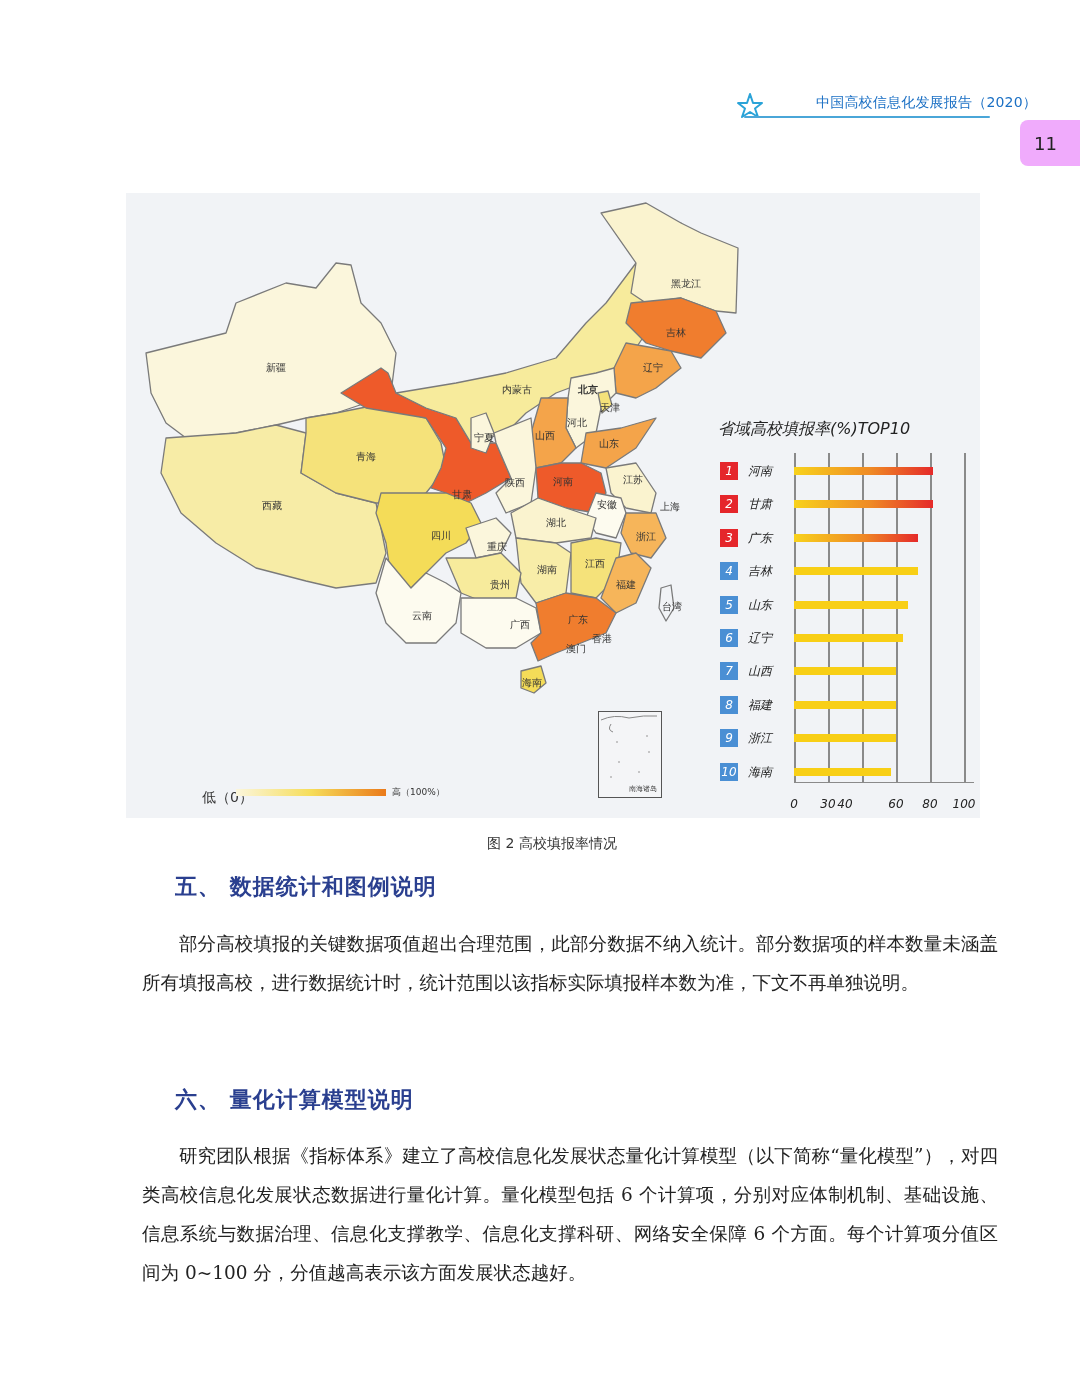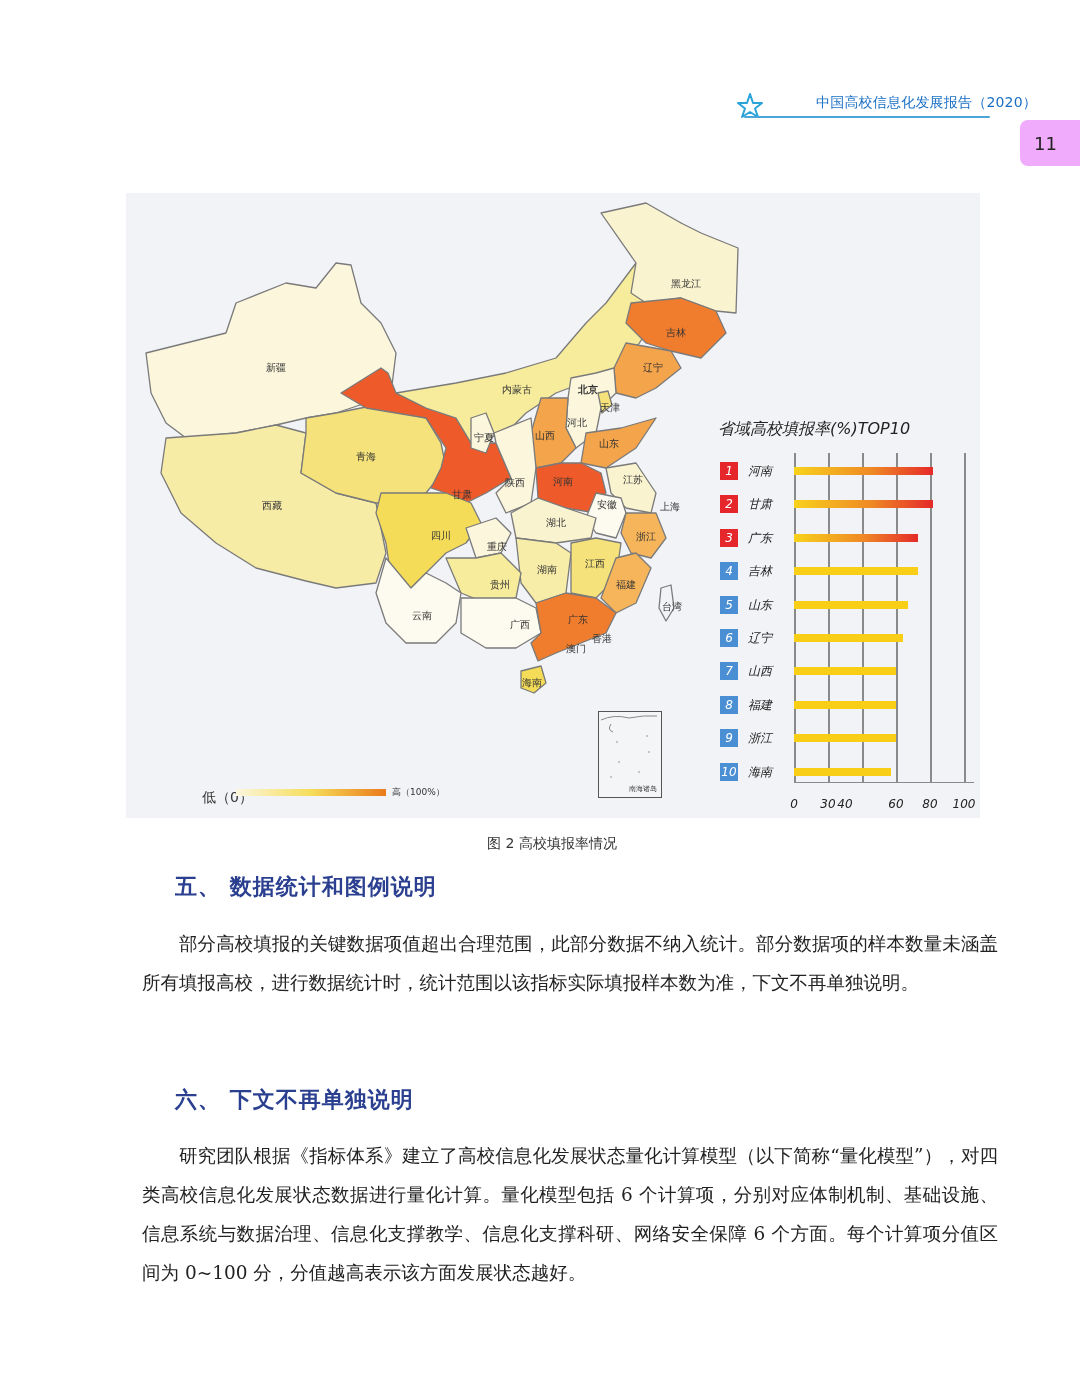--- a/index.html
+++ b/index.html
@@ -233,14 +233,14 @@
         <div class="bar" style="top: 314.6px; width: 96.9px; background: rgb(248, 207, 22);"></div>
       </div>
   </div>
 </div>
 
 <div class="caption">图 2  高校填报率情况</div>
 
 <div class="h2" style="top:872px;">五、 数据统计和图例说明</div>
 <div class="para" style="top:924px;">部分高校填报的关键数据项值超出合理范围，此部分数据不纳入统计。部分数据项的样本数量未涵盖所有填报高校，进行数据统计时，统计范围以该指标实际填报样本数为准，下文不再单独说明。</div>
 
-<div class="h2" style="top:1085px;">六、 下文不再单独说明</div>
+<div class="h2" style="top:1085px;">六、 量化计算模型说明</div>
 <div class="para" style="top:1136px;">研究团队根据《指标体系》建立了高校信息化发展状态量化计算模型（以下简称“量化模型”），对四类高校信息化发展状态数据进行量化计算。量化模型包括 6 个计算项，分别对应体制机制、基础设施、信息系统与数据治理、信息化支撑教学、信息化支撑科研、网络安全保障 6 个方面。每个计算项分值区间为 0~100 分，分值越高表示该方面发展状态越好。</div>
 
 </body></html>

